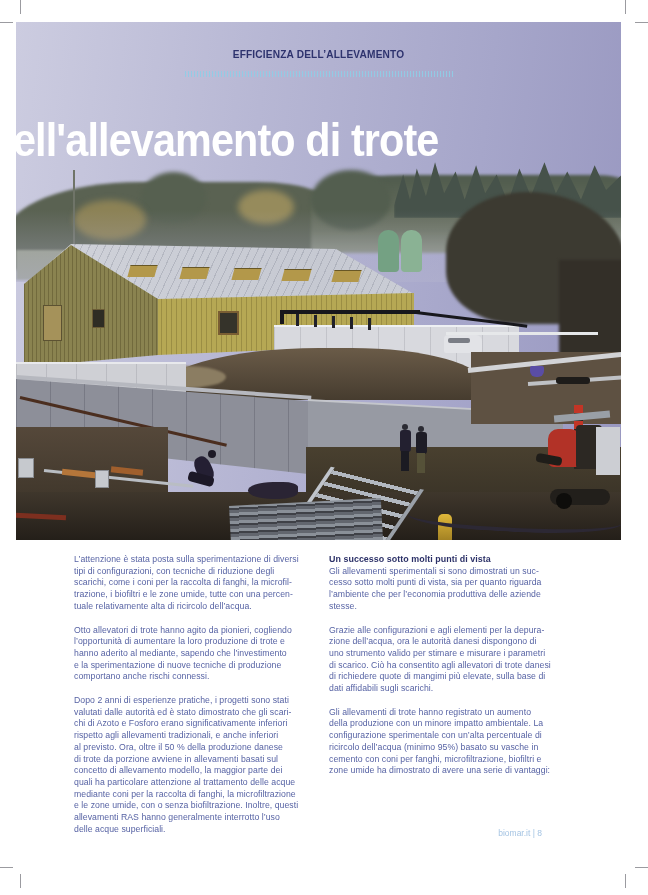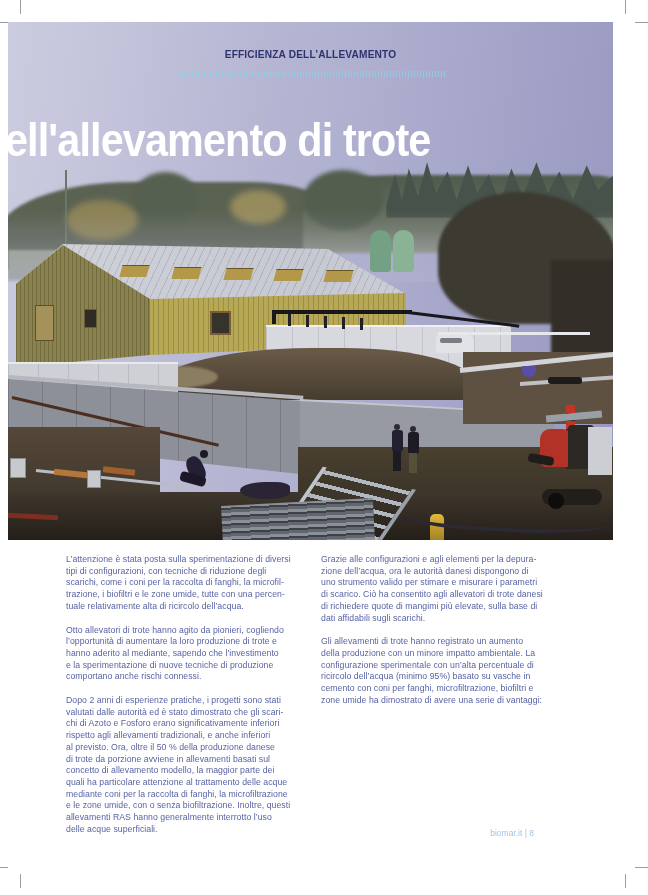--- a/index.html
+++ b/index.html
@@ -5,21 +5,21 @@
   html,body{margin:0;padding:0;}
   body{
     width:648px;height:895px;background:#ffffff;position:relative;overflow:hidden;
     font-family:"Liberation Sans",sans-serif;
   }
   
   .crop{position:absolute;background:#9b9ba0;}
   .crop.v{width:1px;height:14px;}
   .crop.h{height:1px;width:13px;}
   
-  #content{position:absolute;left:8px;top:22px;width:605px;height:846px;background:#ffffff;}
+  #content{position:absolute;left:16px;top:22px;width:605px;height:846px;background:#ffffff;}
   
   #photo{position:absolute;left:0;top:0;width:605px;height:518px;overflow:hidden;background:#b2b2d1;}
   #sky{position:absolute;inset:0;background:linear-gradient(97deg,#cccce0 0%,#b7b7d4 38%,#a6a6ca 72%,#9897c0 100%);}
   .blob{position:absolute;}
   #treeband-left{left:-10px;top:160px;width:335px;height:88px;background:#5a6252;border-radius:40% 25% 0 0 / 60% 35% 0 0;filter:blur(1.5px);}
   #treeband-right{left:295px;top:153px;width:315px;height:78px;background:linear-gradient(#4f5a4c,#6b7362 70%,#868d7b);border-radius:30% 10% 0 0;filter:blur(1.5px);}
   #tree-bump1{left:125px;top:150px;width:65px;height:52px;background:#566050;border-radius:50%;filter:blur(2px);}
   #tree-bump2{left:295px;top:148px;width:80px;height:60px;background:#535e4f;border-radius:50%;filter:blur(2px);}
   #trees-autumn1{left:58px;top:178px;width:72px;height:40px;background:#8c8256;border-radius:50%;filter:blur(3px);}
   #trees-autumn2{left:222px;top:168px;width:56px;height:34px;background:#968b5c;border-radius:50%;filter:blur(3px);}
@@ -285,20 +285,25 @@
 al previsto. Ora, oltre il 50 % della produzione danese
 di trote da porzione avviene in allevamenti basati sul
 concetto di allevamento modello, la maggior parte dei
 quali ha particolare attenzione al trattamento delle acque
 mediante coni per la raccolta di fanghi, la microfiltrazione
 e le zone umide, con o senza biofiltrazione. Inoltre, questi
 allevamenti RAS hanno generalmente interrotto l’uso
 delle acque superficiali.</p>
   </div>
   <div class="col" id="col-right">
+    <h3>Un successo sotto molti punti di vista</h3>
+    <p>Gli allevamenti sperimentali si sono dimostrati un suc-
+cesso sotto molti punti di vista, sia per quanto riguarda
+l’ambiente che per l’economia produttiva delle aziende
+stesse.</p>
     <p>Grazie alle configurazioni e agli elementi per la depura-
 zione dell’acqua, ora le autorità danesi dispongono di
 uno strumento valido per stimare e misurare i parametri
 di scarico. Ciò ha consentito agli allevatori di trote danesi
 di richiedere quote di mangimi più elevate, sulla base di
 dati affidabili sugli scarichi.</p>
     <p>Gli allevamenti di trote hanno registrato un aumento
 della produzione con un minore impatto ambientale. La
 configurazione sperimentale con un’alta percentuale di
 ricircolo dell’acqua (minimo 95%) basato su vasche in

